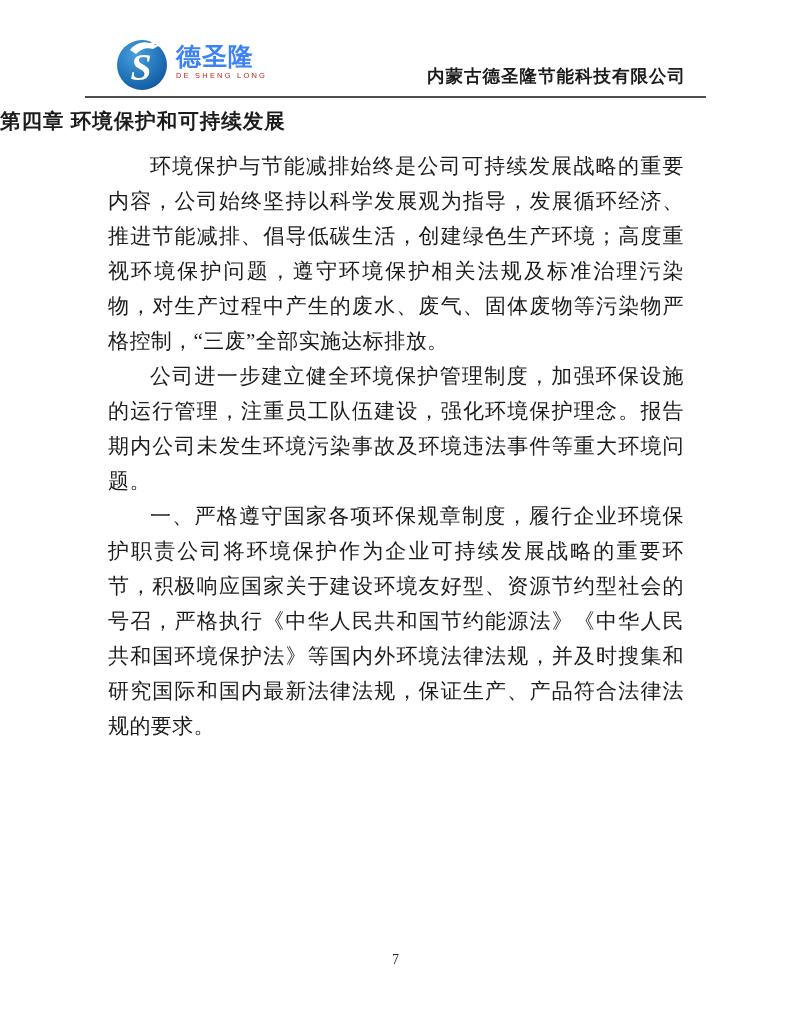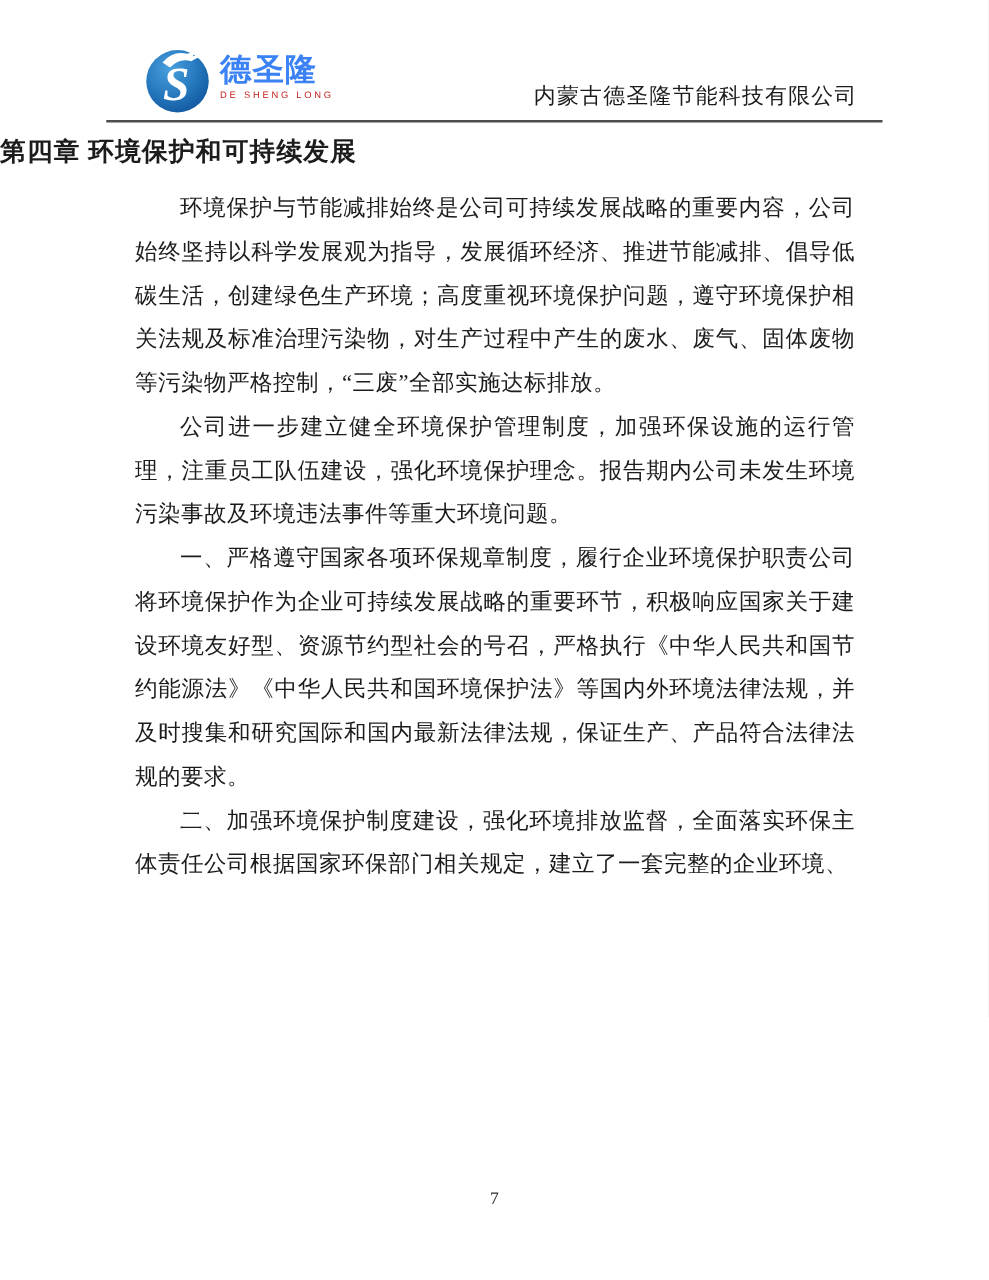--- a/index.html
+++ b/index.html
@@ -50,38 +50,38 @@
     font-family: "Liberation Sans", "DejaVu Sans", sans-serif;
     font-size: 7.5px;
     font-weight: normal;
     color: #c42421;
     letter-spacing: 2.2px;
     margin-top: 3px;
     white-space: nowrap;
   }
   .company-name {
     font-size: 17.5px;
-    font-weight: normal;
+    font-weight: bold;
     letter-spacing: 1px;
     padding-right: 20px;
     margin-bottom: 3px;
     white-space: nowrap;
   }
   .chapter-title {
     font-size: 20.5px;
     font-weight: bold;
     letter-spacing: 1px;
     margin-top: 9px;
   }
   .content {
     margin: 9px 107px 0 108px;
   }
   .content p {
     margin: 0;
-    font-size: 18px;
+    font-size: 21px;
     line-height: 35px;
     text-align: justify;
     text-indent: 2em;
     letter-spacing: 0.4px;
   }
   .page-number {
     position: absolute;
     left: 0;
     bottom: 56px;
     width: 100%;
@@ -118,18 +118,17 @@
     </div>
     <div class="company-name">内蒙古德圣隆节能科技有限公司</div>
   </div>
 
   <h1 class="chapter-title">第四章 环境保护和可持续发展</h1>
 
   <div class="content">
     <p>环境保护与节能减排始终是公司可持续发展战略的重要内容，公司始终坚持以科学发展观为指导，发展循环经济、推进节能减排、倡导低碳生活，创建绿色生产环境；高度重视环境保护问题，遵守环境保护相关法规及标准治理污染物，对生产过程中产生的废水、废气、固体废物等污染物严格控制，“三废”全部实施达标排放。</p>
     <p>公司进一步建立健全环境保护管理制度，加强环保设施的运行管理，注重员工队伍建设，强化环境保护理念。报告期内公司未发生环境污染事故及环境违法事件等重大环境问题。</p>
     <p>一、严格遵守国家各项环保规章制度，履行企业环境保护职责公司将环境保护作为企业可持续发展战略的重要环节，积极响应国家关于建设环境友好型、资源节约型社会的号召，严格执行《中华人民共和国节约能源法》《中华人民共和国环境保护法》等国内外环境法律法规，并及时搜集和研究国际和国内最新法律法规，保证生产、产品符合法律法规的要求。</p>
-    <p>二、加强环境保护制度建设，强化环境排放监督，全面落实环保主体责任公司根据国家环保部门相关规定，建立了一套完整的企业环境、</p>
   </div>
 
   <div class="page-number">7</div>
 
 </div>
 
 </body></html>

